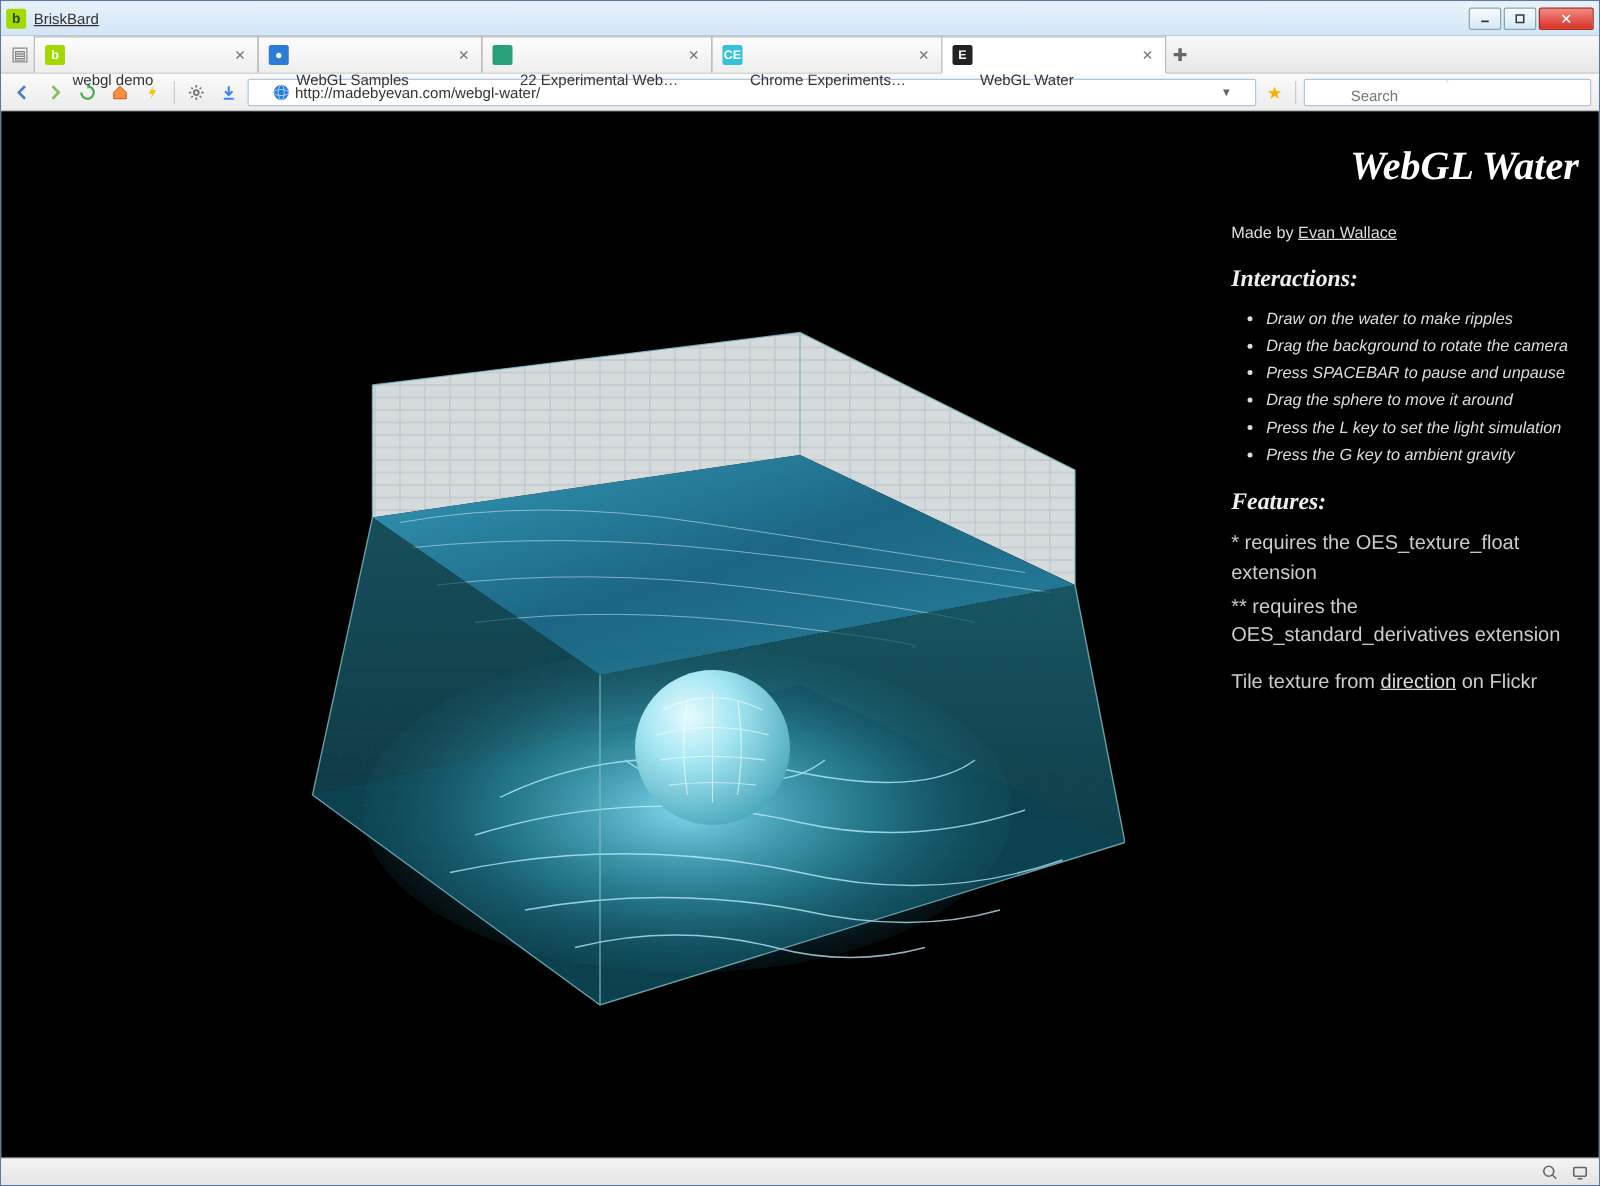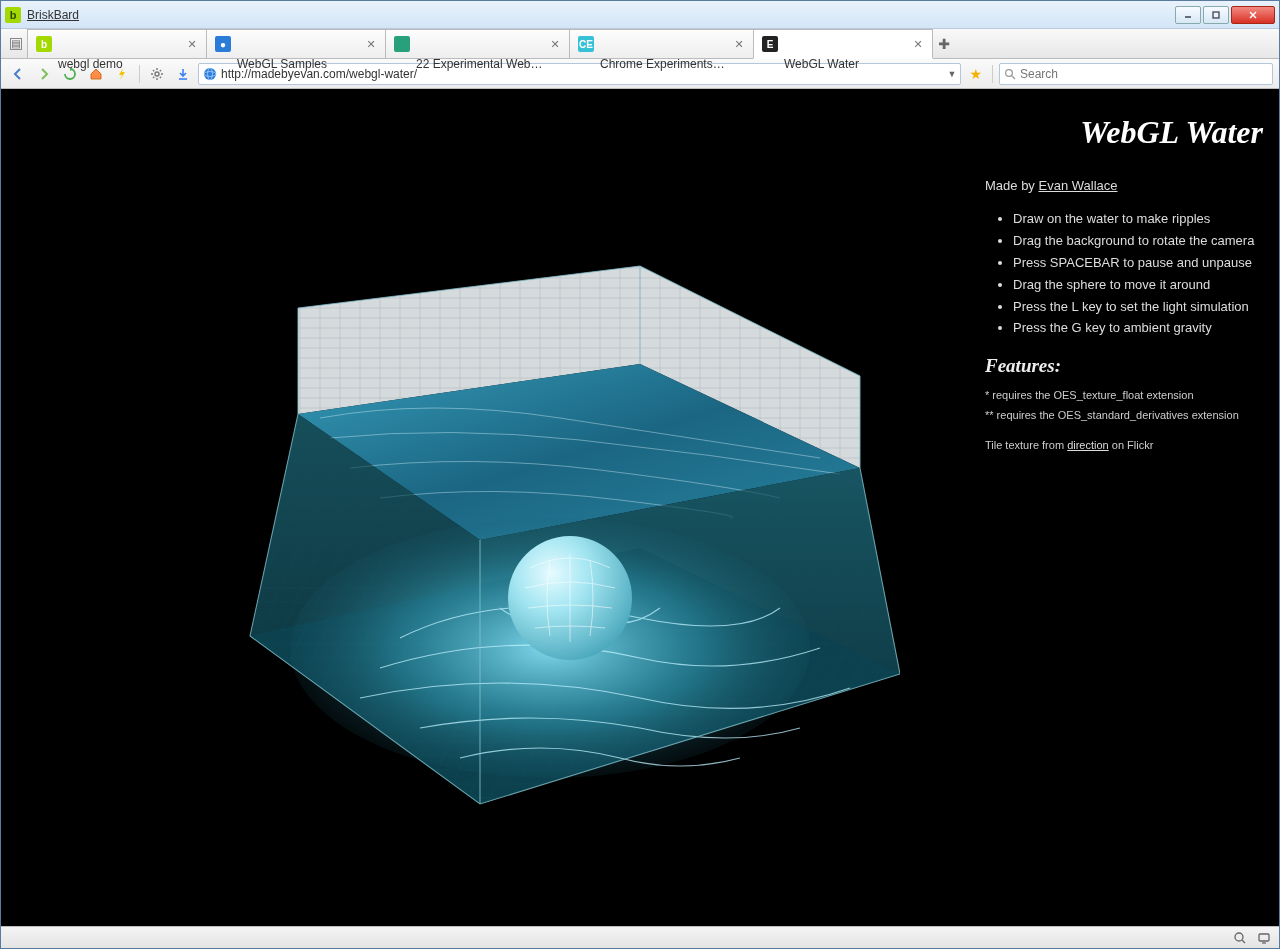--- a/index.html
+++ b/index.html
@@ -23,43 +23,43 @@
 .tab.active { background:#fff; z-index:2; border-bottom:1px solid #fff; margin-bottom:-1px;}
 .tab .favicon { width:16px; height:16px; border-radius:2px; flex-shrink:0; display:flex; align-items:center; justify-content:center; font-size:10px; font-weight:bold; color:#fff;}
 .tab .label { flex:1; white-space:nowrap; overflow:hidden; text-overflow:ellipsis; font-size:12px; color:#333;margin-top:39px;}
 .tab .close { width:12px; height:12px; color:#777; font-size:11px; cursor:pointer; display:flex; align-items:center; justify-content:center;}
 .tab-add { width:24px; display:flex; align-items:center; justify-content:center; color:#666; font-size:14px; cursor:pointer;}
 
 
 .toolbar { height: 30px; background: linear-gradient(#fafafa,#ececec); border-bottom:1px solid #bbb; display:flex; align-items:center; padding:0 6px; gap:4px;}
 .tbtn { width:22px; height:22px; display:flex; align-items:center; justify-content:center; cursor:pointer; border-radius:2px;}
 .sep { width:1px; height:18px; background:#ccc; margin:0 2px;}
-.addrwrap { flex:1; display:flex; align-items:center; border:1px solid #b4c7da; background:#fff; height:22px; border-radius:2px; padding:0 4px; gap:4px;}
+.addrwrap { flex:1; display:flex; align-items:center; border:1px solid #b4c7da; background:#fff; height:22px; border-radius:2px; padding:0 19px; gap:4px;}
 .addrwrap .globe { width:14px; height:14px; }
 .addrwrap input { flex:1; border:none; outline:none; font-size:12px; color:#333; background:transparent;}
 .addrwrap .dd { color:#666; font-size:9px; cursor:pointer; }
 .star { color:#f5b301; font-size:14px; cursor:pointer; padding:0 4px;}
-.searchwrap { width:274px; display:flex; align-items:center; border:1px solid #b4c7da; background:#fff; height:22px; border-radius:2px; padding:0 4px; gap:4px;}
+.searchwrap { width:230px; display:flex; align-items:center; border:1px solid #b4c7da; background:#fff; height:22px; border-radius:2px; padding:0 4px; gap:4px;flex-direction:column;}
 .searchwrap input { flex:1; border:none; outline:none; font-size:12px; color:#888; background:transparent;}
 .searchwrap .mag { color:#888; }
 
 
 .content { flex:1; background:#000; display:flex; position:relative; overflow:hidden;}
 .canvas { flex:1; position:relative; display:flex; align-items:center; justify-content:center; }
 .canvas svg { width: 820px; height: 680px; }
 
 
 .info { width:300px; padding:20px 16px 10px 6px; color:#ddd; font-family: Georgia, "Times New Roman", serif; font-size:13px; line-height:1.45;}
 .info h1 { font-style:italic; font-weight:bold; font-size:32px; color:#fff; text-align:right; margin-bottom:22px; font-family: Georgia, serif;}
 .info p { margin-bottom:14px; font-family: Arial, sans-serif; font-size:13px;}
 .info a { color:#ddd; text-decoration:underline;margin-top:32px;}
 .info h2 { font-style:italic; font-size:19px; color:#eee; margin:14px 0 8px; font-family: Georgia, serif; font-weight:bold;}
 .info ul { list-style:disc; padding-left:28px; margin-bottom:10px; font-family: Arial, sans-serif; font-size:13px;}
-.info ul li { margin-bottom:3px;}
-.info .fn { font-size:11px; font-family: Arial, sans-serif; color:#ccc; margin-bottom:4px;}
+.info ul li { margin-bottom:3px;font-style:italic;}
+.info .fn { font-size:16px; font-family: Arial, sans-serif; color:#ccc; margin-bottom:4px;}
 
 
 .statusbar { height:22px; background:linear-gradient(#f4f4f4,#e4e4e4); border-top:1px solid #bbb; display:flex; align-items:center; justify-content:flex-end; padding:0 8px; gap:10px;}
 .statusbar .sicon { width:14px; height:14px; color:#666; cursor:pointer;}
 </style>
 </head>
 <body>
 
 <div class="window">
 
@@ -272,20 +272,21 @@
           <line x1="400" y1="372" x2="400" y2="636"></line>
         </g>
       </svg>
     </div>
 
     <div class="info">
       <h1>WebGL Water</h1>
       <p>
         <span>Made by </span><a href="#">Evan Wallace</a>
       </p>
+      <h2>Interactions:</h2>
       <ul id="interactions-list">
           <li>Draw on the water to make ripples</li>
           <li>Drag the background to rotate the camera</li>
           <li>Press SPACEBAR to pause and unpause</li>
           <li>Drag the sphere to move it around</li>
           <li>Press the L key to set the light simulation</li>
           <li>Press the G key to ambient gravity</li>
         </ul>
       <h2>Features:</h2>
       <p class="fn">* requires the OES_texture_float extension</p>

